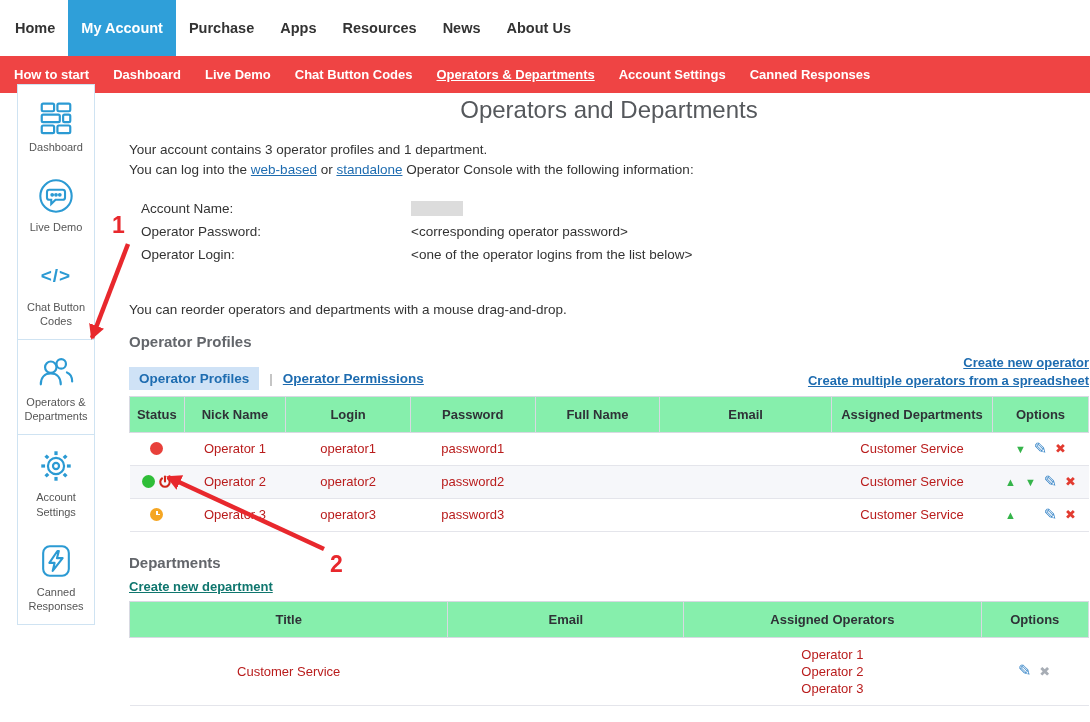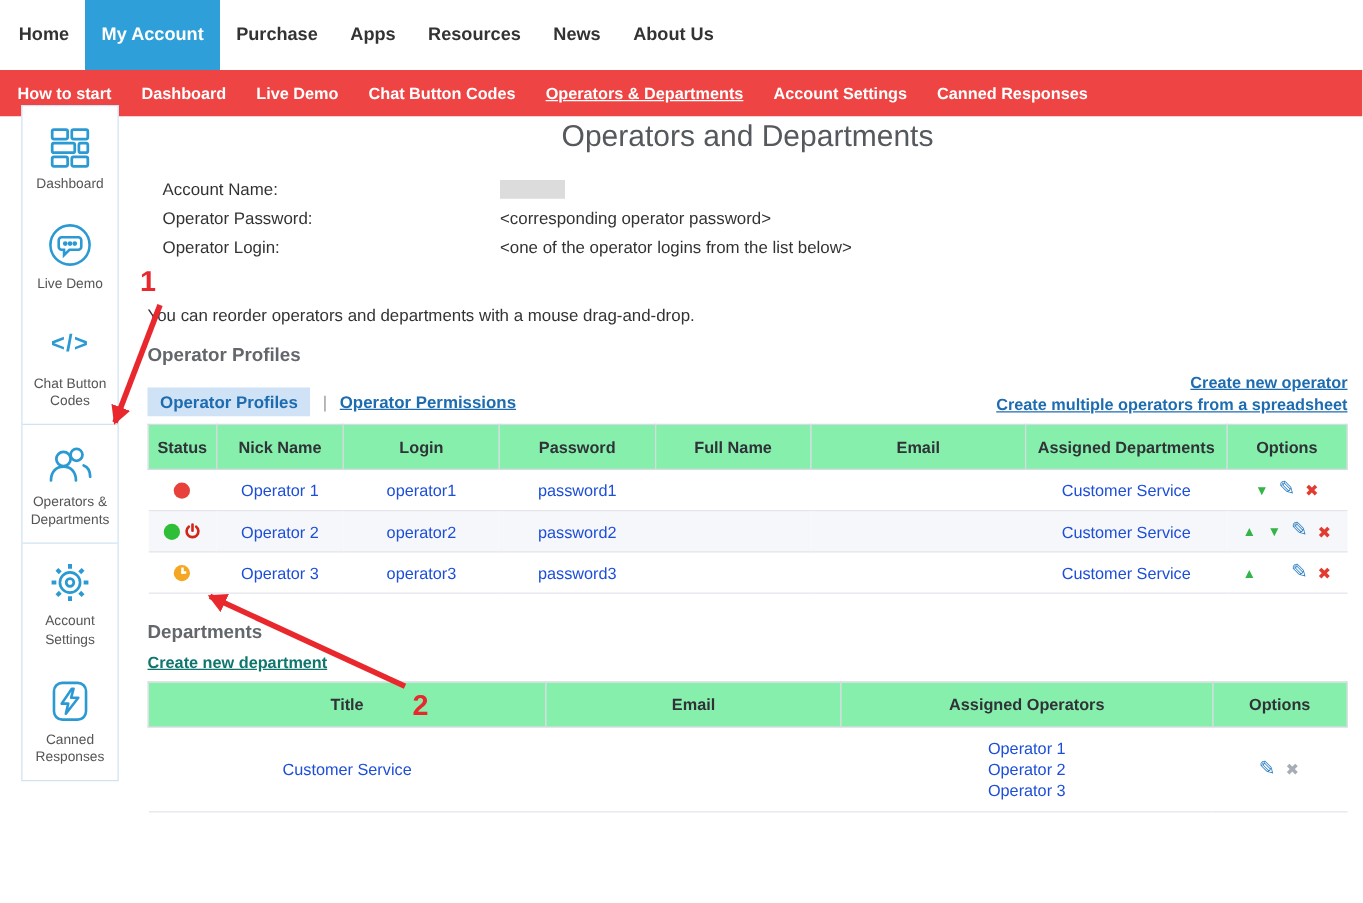--- a/index.html
+++ b/index.html
@@ -19,21 +19,21 @@
   
   .sidebar { position: absolute; left: 17px; top: 84px; width: 78px; border: 1px solid #cfe3f2; background: #fff; }
   .side-item { padding: 12px 3px 11px; text-align: center; cursor: pointer; }
   .side-item .icon { display: block; height: 38px; margin: 0 auto 5px; }
   .side-item .label { display: block; font-size: 11px; color: #555; line-height: 1.28; }
   .side-item.active { border-top: 1px solid #cfe3f2; border-bottom: 1px solid #cfe3f2; }
   .code-glyph { display: inline-block; line-height: 38px; font-size: 19px; font-weight: 700; color: #2b9ad3; letter-spacing: 1px; }
   .code-glyph::before { content: "</>"; }
 
   
-  .main { position: absolute; left: 118px; top: 84px; width: 960px; }
+  .main { position: absolute; left: 129px; top: 84px; width: 960px; }
   .page-title { text-align: center; font-size: 24px; font-weight: 400; color: #55585c; margin-top: 12px; }
   .intro { margin-top: 16px; font-size: 13.5px; color: #333; line-height: 1.5; }
   .inline-link { color: #1e6cb0; text-decoration: underline; cursor: pointer; }
   .account-info { margin: 16px 0 0 12px; font-size: 13.5px; color: #333; }
   .acct-row { display: flex; line-height: 23px; }
   .acct-label { width: 270px; }
   .redacted-box { display: inline-block; width: 52px; height: 15px; background: #dcdcdc; margin-top: 4px; }
   .reorder-note { margin-top: 36px; font-size: 13.5px; color: #333; }
   .section-heading { margin-top: 16px; font-size: 15px; font-weight: 700; color: #63666b; }
   .op-controls { display: flex; justify-content: space-between; align-items: flex-end; margin-top: 4px; }
@@ -41,21 +41,21 @@
   .tab-active { background: #cfe2f6; color: #1e6cb0; font-weight: 700; padding: 4px 10px; cursor: pointer; }
   .tab-sep { color: #999; margin: 0 10px; }
   .tab-link { color: #1e6cb0; font-weight: 700; text-decoration: underline; cursor: pointer; }
   .create-links { text-align: right; font-size: 13px; line-height: 18px; }
   .create-links .cl { display: block; color: #1e6cb0; font-weight: 700; text-decoration: underline; cursor: pointer; }
   .dept-create { display: inline-block; margin-top: 8px; font-size: 13px; color: #0f766e; font-weight: 700; text-decoration: underline; cursor: pointer; }
 
   
   table.data { border-collapse: collapse; width: 100%; table-layout: fixed; margin-top: 6px; }
   table.data th { background: #86efac; border: 1px solid #d8d9e2; height: 36px; font-size: 13px; color: #2f3237; font-weight: 700; text-align: center; }
-  table.data td { height: 33px; text-align: center; font-size: 13px; color: #1d4ed8; border-bottom: 1px solid #e4e5eb; background: #fff; }
+  table.data td { height: 33px; text-align: center; font-size: 13px; color: #b91c1c; border-bottom: 1px solid #e4e5eb; background: #fff; }
   table.data tr.alt td { background: #f6f7fa; }
   .dept-table td { height: 70px; padding: 8px 0; vertical-align: middle; }
   .dept-ops div { line-height: 17px; }
 
   .status-wrap { display: flex; align-items: center; justify-content: center; gap: 3px; }
   .dot { width: 13px; height: 13px; border-radius: 50%; display: inline-block; }
   .dot.offline { background: #e8403a; }
   .dot.online { background: #2fbe38; }
   .clock-icon { width: 13px; height: 13px; border-radius: 50%; background: #f5a623; position: relative; display: inline-block; }
   .clock-icon::before { content: ""; position: absolute; left: 5.7px; top: 2.5px; width: 1.6px; height: 4.5px; background: #fff; }
@@ -166,20 +166,26 @@
           <path d="M21.5 9.5 L13 22 h5.5 L16.5 30.5 L27 17 h-6 l2 -7.5 z"></path>
         </svg>
       </span>
       <span class="label">Canned Responses</span>
     </div>
   </div>
 
   <div class="main">
     <div class="page-title">Operators and Departments</div>
 
+    <div class="intro">
+      <div>Your account contains 3 operator profiles and 1 department.</div>
+      <div>
+        <span>You can log into the </span><span class="inline-link">web-based</span><span> or </span><span class="inline-link">standalone</span><span> Operator Console with the following information:</span>
+      </div>
+    </div>
 
     <div class="account-info">
       <div class="acct-row">
         <span class="acct-label">Account Name:</span>
         <span class="redacted-box"></span>
       </div>
       <div class="acct-row">
         <span class="acct-label">Operator Password:</span>
         <span>&lt;corresponding operator password&gt;</span>
       </div>

